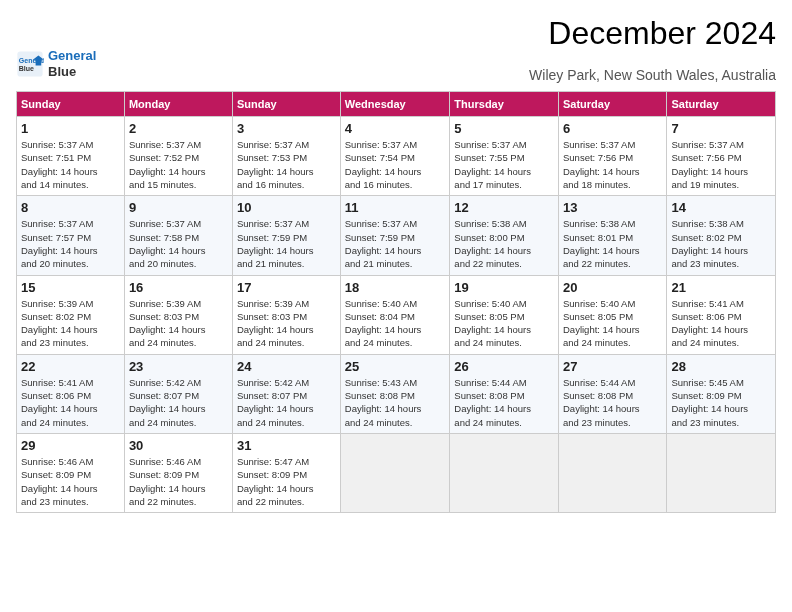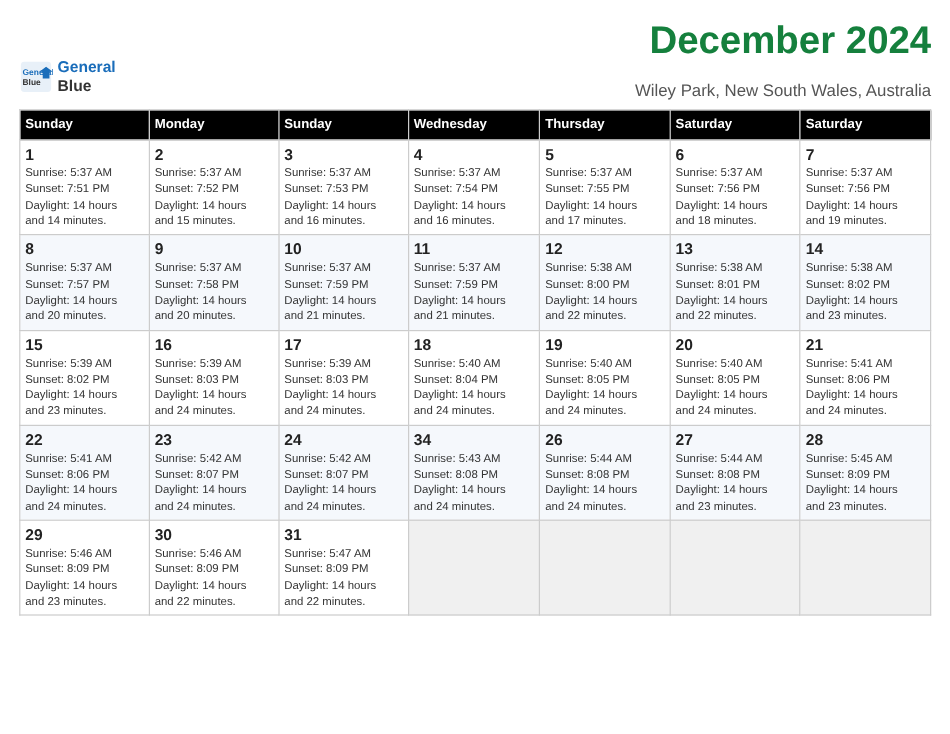--- a/index.html
+++ b/index.html
@@ -33,38 +33,38 @@
     }
     .logo-icon {
       width: 28px;
       height: 28px;
     }
     .title-block {
       text-align: right;
     }
     .month-title {
       font-size: 32px;
-      font-weight: bold;
-      color: #15803d;
+      font-weight: normal;
+      color: #000000;
       line-height: 1.1;
       text-align: right;
     }
     .location-title {
       font-size: 14px;
       color: #555;
       margin-top: 16px;
     }
     .calendar {
       width: 100%;
       border-collapse: collapse;
       margin-top: 8px;
       font-size: 10px;
     }
     .calendar thead tr th {
-      background: #000000;
+      background: #be185d;
       color: #fff;
       font-weight: bold;
       font-size: 11px;
       padding: 6px 4px;
       text-align: left;
       border: 1px solid #ccc;
     }
     .calendar tbody tr td {
       vertical-align: top;
       border: 1px solid #ccc;
@@ -297,21 +297,21 @@
 and 24 minutes.</div>
         </td>
         <td>
           <div class="day-number">24</div>
           <div class="day-detail" style="white-space: pre-line;">Sunrise: 5:42 AM
 Sunset: 8:07 PM
 Daylight: 14 hours
 and 24 minutes.</div>
         </td>
         <td>
-          <div class="day-number">34</div>
+          <div class="day-number">25</div>
           <div class="day-detail" style="white-space: pre-line;">Sunrise: 5:43 AM
 Sunset: 8:08 PM
 Daylight: 14 hours
 and 24 minutes.</div>
         </td>
         <td>
           <div class="day-number">26</div>
           <div class="day-detail" style="white-space: pre-line;">Sunrise: 5:44 AM
 Sunset: 8:08 PM
 Daylight: 14 hours

